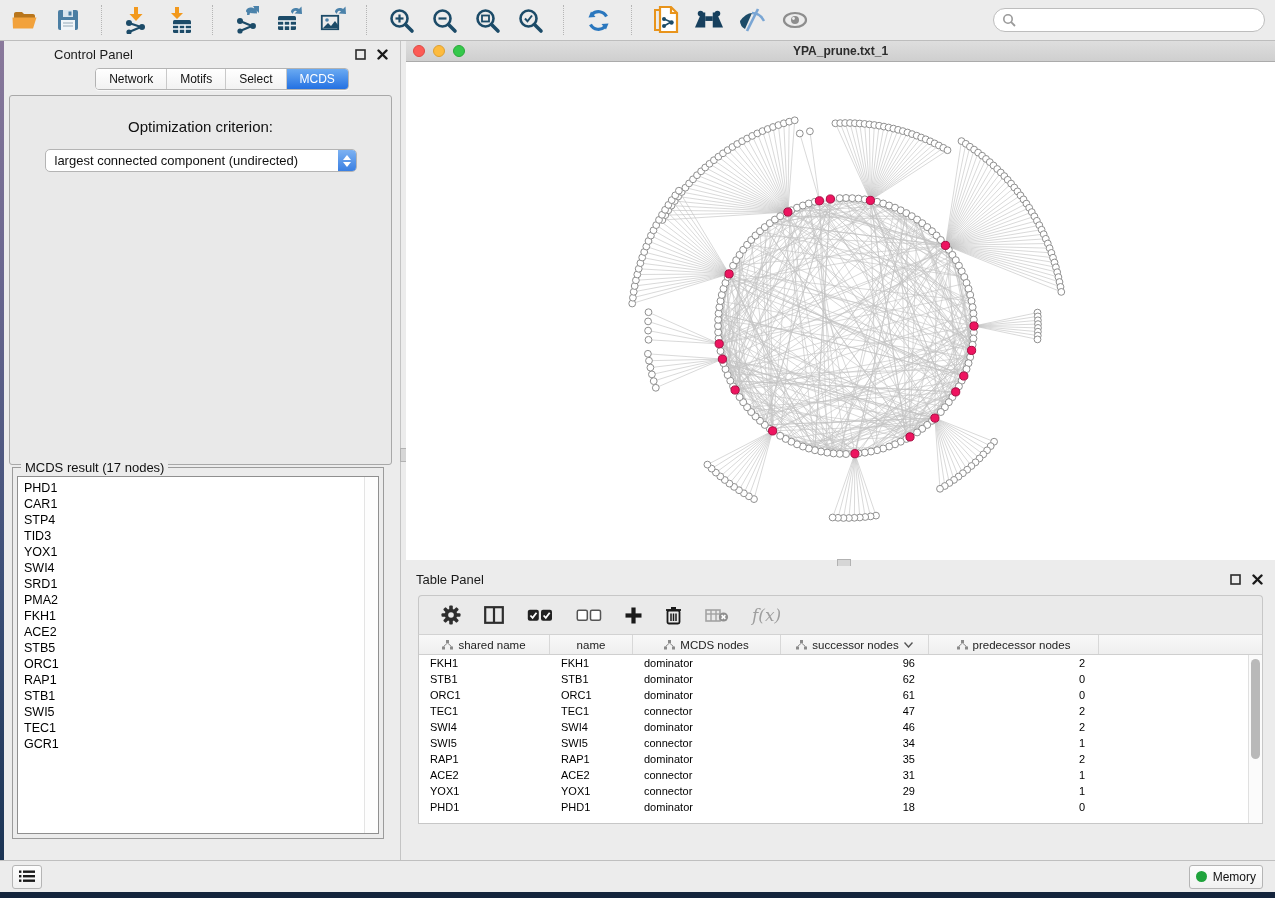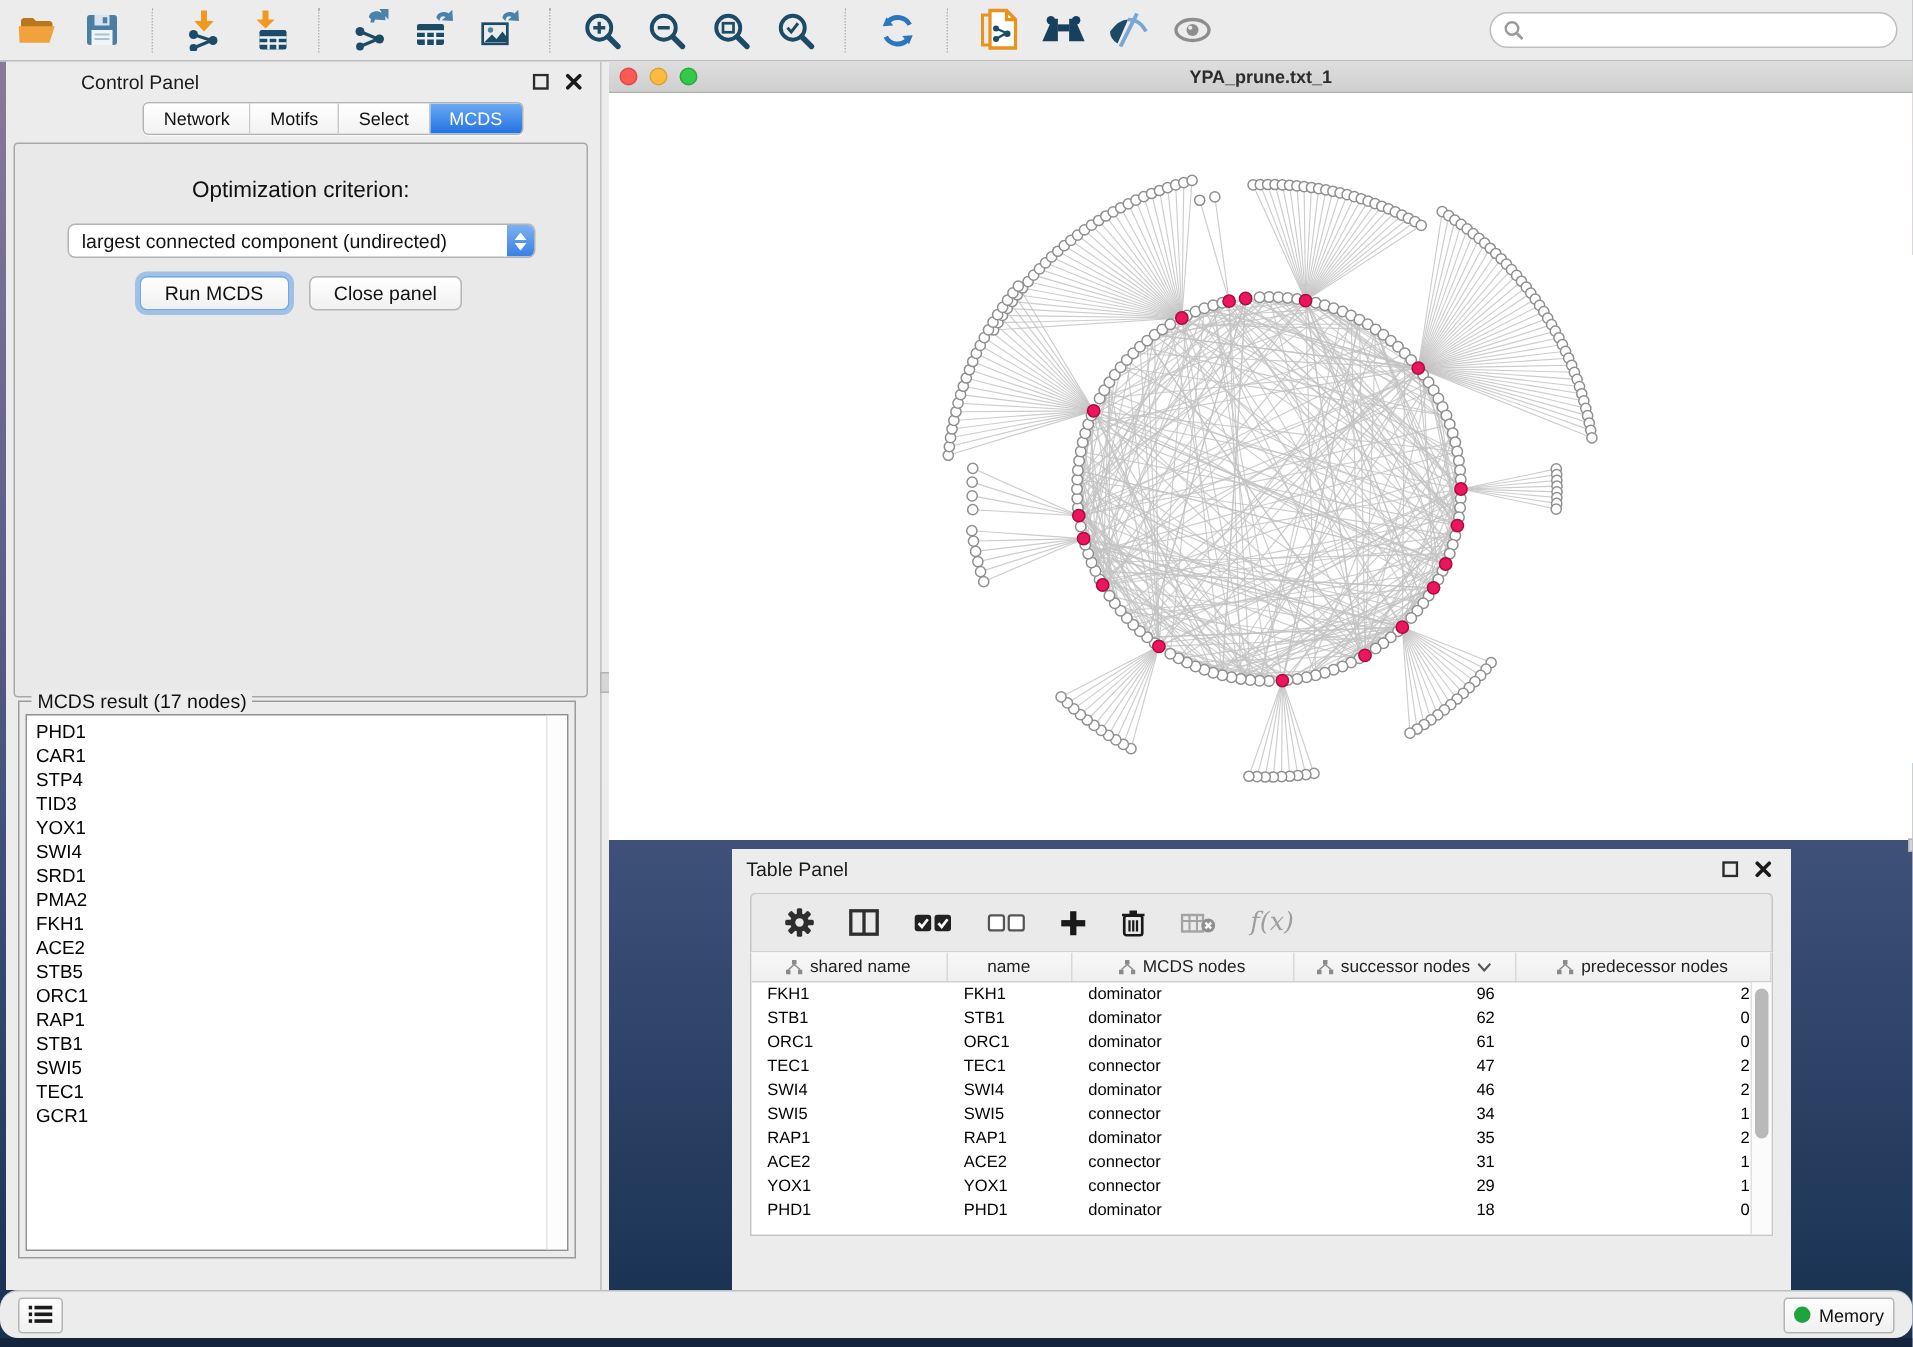--- a/index.html
+++ b/index.html
@@ -47,21 +47,21 @@
     overflow:hidden;}
   .mcds-list ul{margin:0;padding:3px 0 0 6px;list-style:none;}
   .mcds-list li{font-size:12.5px;line-height:16px;color:#000;}
   .mcds-scroll{position:absolute;right:0;top:0;bottom:0;width:13px;background:#fdfdfd;border-left:1px solid #e4e4e4;}
   
   .vsplit{width:5px;background:#ececec;position:relative;}
   .vsplit .grip{position:absolute;left:-1px;top:407px;width:7px;height:12px;background:#d6d6d6;border:1px solid #b2b2b2;}
   .hsplit{height:6px;background:#ececec;position:relative;}
   .hsplit .grip{position:absolute;left:431px;top:-1px;width:12px;height:7px;background:#d6d6d6;border:1px solid #b2b2b2;}
   
-  .rightcol{flex:1;display:flex;flex-direction:column;min-width:0;align-items:center;}
+  .rightcol{flex:1;display:flex;flex-direction:column;min-width:0;}
   .netwin{height:519px;display:flex;flex-direction:column;background:#fff;}
   .net-titlebar{height:21px;background:linear-gradient(#dedede,#cfcfcf);border-bottom:1px solid #ababab;
     display:flex;align-items:center;padding:0 7px;position:relative;}
   .tlight{width:12px;height:12px;border-radius:50%;margin-right:8px;box-sizing:border-box;}
   .tl-red{background:#fc5b55;border:1px solid #dd4a44;}
   .tl-yellow{background:#fdbb3e;border:1px solid #dda032;}
   .tl-green{background:#35c84b;border:1px solid #2aa93b;}
   .net-title{position:absolute;left:0;right:0;text-align:center;font-size:12px;font-weight:bold;color:#2c2c2c;}
   .net-canvas{flex:1;background:#fff;position:relative;}
   .net-canvas svg{display:block;}
@@ -78,21 +78,21 @@
     border-right:1px solid #d8d8d8;box-sizing:border-box;overflow:hidden;}
   .trow{display:flex;height:16px;}
   .td{font-size:11px;color:#000;line-height:16px;box-sizing:border-box;overflow:hidden;white-space:nowrap;}
   .td.left{padding-left:11px;text-align:left;}
   .td.right{padding-right:14px;text-align:right;}
   .tscroll{position:absolute;right:0;top:20px;bottom:0;width:13px;background:#fbfbfb;border-left:1px solid #e0e0e0;}
   .tscroll .thumb{position:absolute;left:2px;right:2px;top:4px;height:100px;background:#b9b9b9;border-radius:5px;}
   .tp-tabs-row{display:flex;justify-content:center;margin-top:5px;}
   
   .statusbar{position:absolute;left:0;top:860px;width:1275px;height:32px;background:#ececec;
-    border-top:1px solid #bfbfbf;display:flex;align-items:center;padding:0 12px;box-sizing:border-box;border-radius:12px;}
+    border-top:1px solid #bfbfbf;display:flex;align-items:center;padding:0 12px;box-sizing:border-box;}
   .sb-btn{height:22px;background:linear-gradient(#fdfdfd,#f1f1f1);border:1px solid #b5b5b5;border-radius:3px;
     display:flex;align-items:center;justify-content:center;padding:0 6px;gap:6px;font-size:12px;color:#111;}
   .mem-dot{width:11px;height:11px;border-radius:50%;background:#1fa33c;}
   .bottom-strip{position:absolute;left:0;top:892px;width:1275px;height:6px;background:#14243c;}
 </style>
 </head>
 <body>
 
 <div class="toolbar">
   <div class="tb-btn">
@@ -293,24 +293,20 @@
       <div class="dropdown">
         <span class="dd-text">largest connected component (undirected)</span>
         <span class="dd-stepper">
           <svg width="8" height="5" viewBox="0 0 8 5">
               <path d="M0 5 L4 0 L8 5z" fill="#fff"></path>
             </svg>
           <svg width="8" height="5" viewBox="0 0 8 5">
               <path d="M0 0 L4 5 L8 0z" fill="#fff"></path>
             </svg>
         </span>
-      </div>
-      <div class="btn-row">
-        <button class="mac-btn focused">Run MCDS</button>
-        <button class="mac-btn">Close panel</button>
       </div>
     </div>
     <div class="mcds-fieldset">
       <span class="mcds-legend">MCDS result (17 nodes)</span>
       <div class="mcds-list">
         <ul>
             <li>PHD1</li>
             <li>CAR1</li>
             <li>STP4</li>
             <li>TID3</li>

